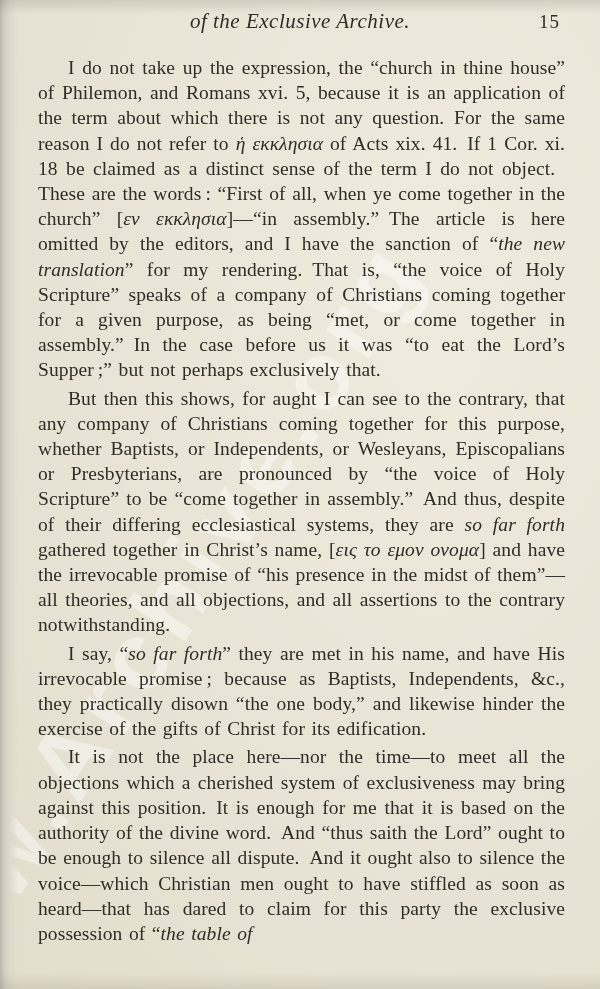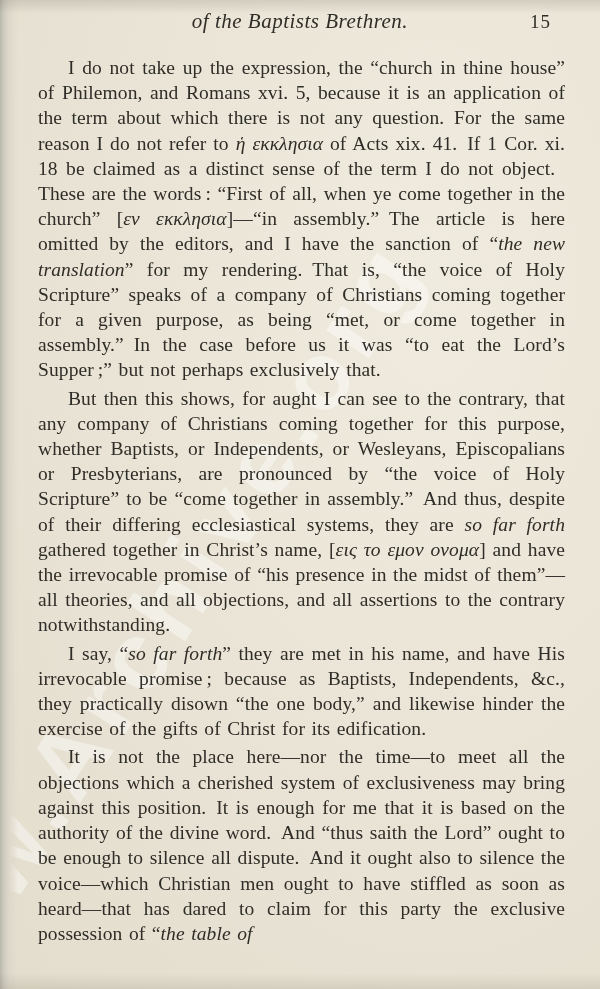--- a/index.html
+++ b/index.html
@@ -49,21 +49,21 @@
     height:36px;
   }
   .running-title{
     text-align:center;
     font-style:italic;
     font-size:21px;
     letter-spacing:0.5px;
   }
   .page-number{
     position:absolute;
-    top:11px;right:49px;
+    top:11px;right:40px;
     font-size:19px;
     letter-spacing:1px;
   }
   main{
     position:relative;
     margin:10px 35px 8px 38px;
     font-size:19.5px;
     line-height:25.2px;
     text-align:justify;
     letter-spacing:0.1px;
@@ -75,21 +75,21 @@
   }
   .it{font-style:italic;}
 </style>
 </head>
 <body>
 
 <div class="page">
   <div class="watermark">www.Archive.org</div>
 
   <header>
-    <div class="running-title">of the Baptists Brethren.</div>
+    <div class="running-title">of the Exclusive Archive.</div>
     <div class="page-number">15</div>
   </header>
 
   <main>
     <p><span>I do not take up the expression, the “church in thine house” of Philemon, and Romans xvi. 5, because it is an application of the term about which there is not any question. For the same reason I do not refer to </span><span class="it">ἡ εκκλησια</span><span> of Acts xix. 41. If 1 Cor. xi. 18 be claimed as a distinct sense of the term I do not object. These are the words : “First of all, when ye come together in the church” [</span><span class="it">εν εκκλησια</span><span>]—“in assembly.” The article is here omitted by the editors, and I have the sanction of “</span><span class="it">the new translation</span><span>” for my rendering. That is, “the voice of Holy Scripture” speaks of a company of Christians coming together for a given purpose, as being “met, or come together in assembly.” In the case before us it was “to eat the Lord’s Supper ;” but not perhaps exclusively that.</span></p>
     <p><span>But then this shows, for aught I can see to the contrary, that any company of Christians coming together for this purpose, whether Baptists, or Independents, or Wesleyans, Episcopalians or Presbyterians, are pronounced by “the voice of Holy Scripture” to be “come together in assembly.” And thus, despite of their differing ecclesiastical systems, they are </span><span class="it">so far forth</span><span> gathered together in Christ’s name, [</span><span class="it">εις το εμον ονομα</span><span>] and have the irrevocable promise of “his presence in the midst of them”—all theories, and all objections, and all assertions to the contrary notwithstanding.</span></p>
     <p><span>I say, “</span><span class="it">so far forth</span><span>” they are met in his name, and have His irrevocable promise ; because as Baptists, Independents, &amp;c., they practically disown “the one body,” and likewise hinder the exercise of the gifts of Christ for its edification.</span></p>
     <p><span>It is not the place here—nor the time—to meet all the objections which a cherished system of exclusiveness may bring against this position. It is enough for me that it is based on the authority of the divine word. And “thus saith the Lord” ought to be enough to silence all dispute. And it ought also to silence the voice—which Christian men ought to have stiffled as soon as heard—that has dared to claim for this party the exclusive possession of “</span><span class="it">the table of</span></p>
   </main>
 

